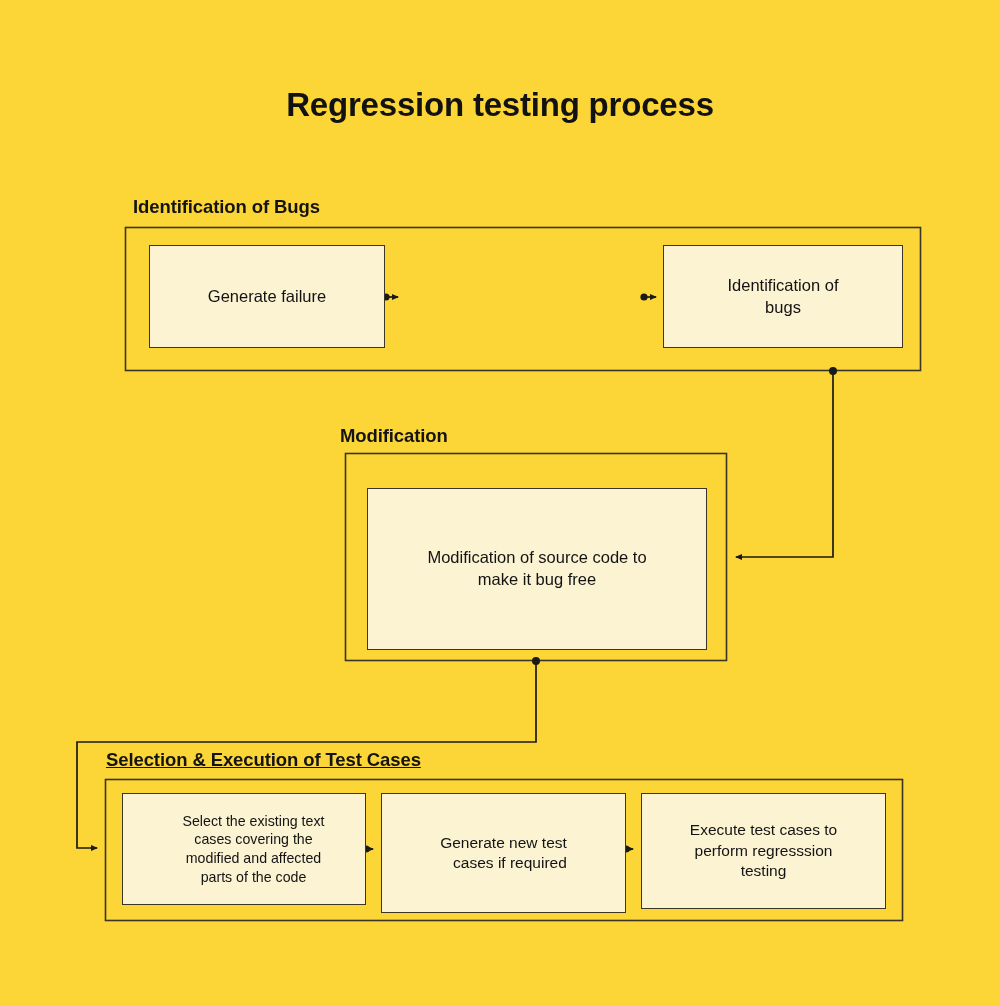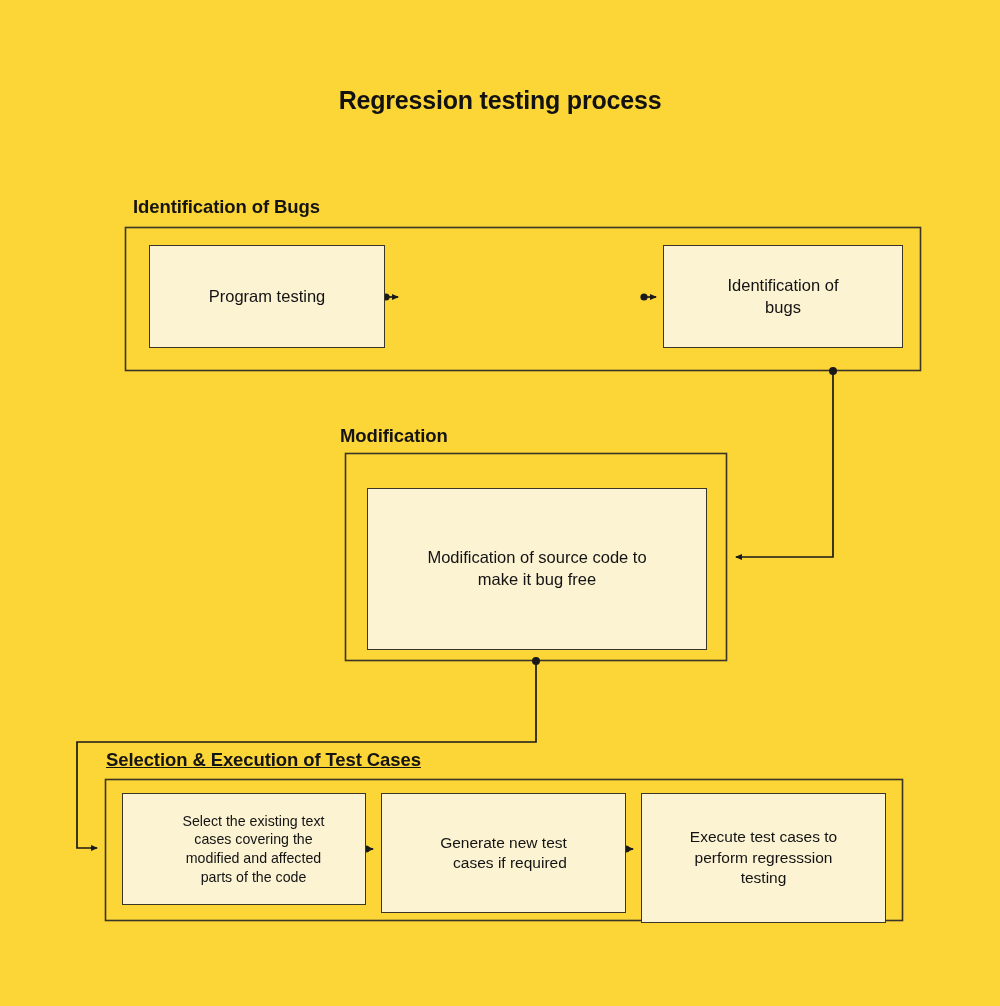--- a/index.html
+++ b/index.html
@@ -24,21 +24,21 @@
     top: 0;
     width: 1000px;
     height: 1006px;
   }
   .page-title {
     position: absolute;
     left: 0;
     top: 86px;
     width: 1000px;
     text-align: center;
-    font-size: 25px;
+    font-size: 33px;
     font-weight: bold;
     color: #121212;
     letter-spacing: -0.2px;
   }
   .group-label {
     position: absolute;
     font-size: 18.5px;
     font-weight: bold;
     color: #141414;
     letter-spacing: -0.1px;
@@ -108,21 +108,21 @@
     </g>
     <g>
       <circle cx="626" cy="849" r="3.6" fill="#1a1a1a"></circle>
       <line x1="626" y1="849" x2="633" y2="849" stroke="#1a1a1a" stroke-width="1.7" marker-end="url(#arrowhead)"></line>
     </g>
   </svg>
 
   <div class="group-label" style="left:133px; top:196px;">Identification of Bugs</div>
 
   <div class="node-box fs16" style="left:149px; top:245px; width:236px; height:103px;">
-    <span class="node-text">Program testing</span>
+    <span class="node-text">Generate failure</span>
   </div>
 
 
   <div class="node-box fs16" style="left:663px; top:245px; width:240px; height:103px;">
     <span class="node-text">Identification of
 bugs</span>
   </div>
 
   <div class="group-label" style="left:340px; top:425px;">Modification</div>
 
@@ -138,19 +138,19 @@
 cases covering the
 modified and affected
 parts of the code</span>
   </div>
 
   <div class="node-box fs15" style="left:381px; top:793px; width:245px; height:120px;text-align:right;">
     <span class="node-text">Generate new test
 cases if required</span>
   </div>
 
-  <div class="node-box fs15" style="left:641px; top:793px; width:245px; height:130px;">
+  <div class="node-box fs15" style="left:641px; top:793px; width:245px; height:116px;">
     <span class="node-text">Execute test cases to
 perform regresssion
 testing</span>
   </div>
 
 </div>
 
 </body></html>

